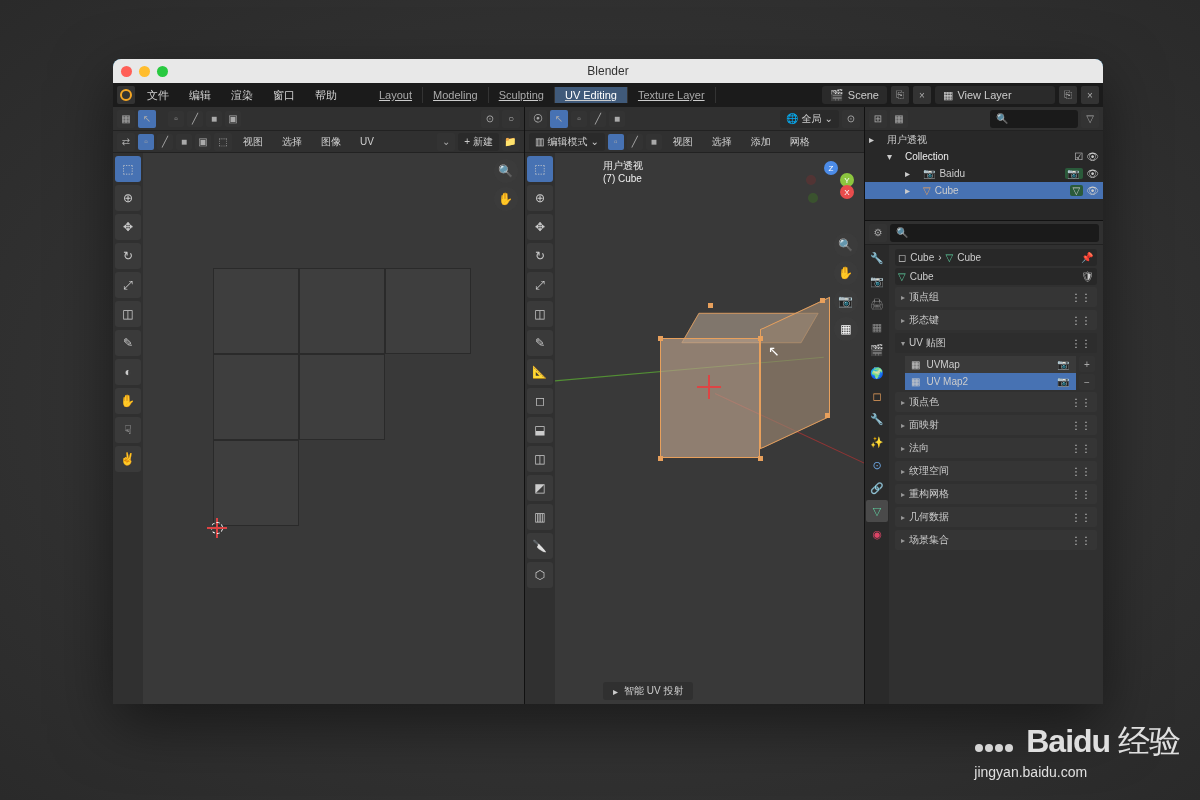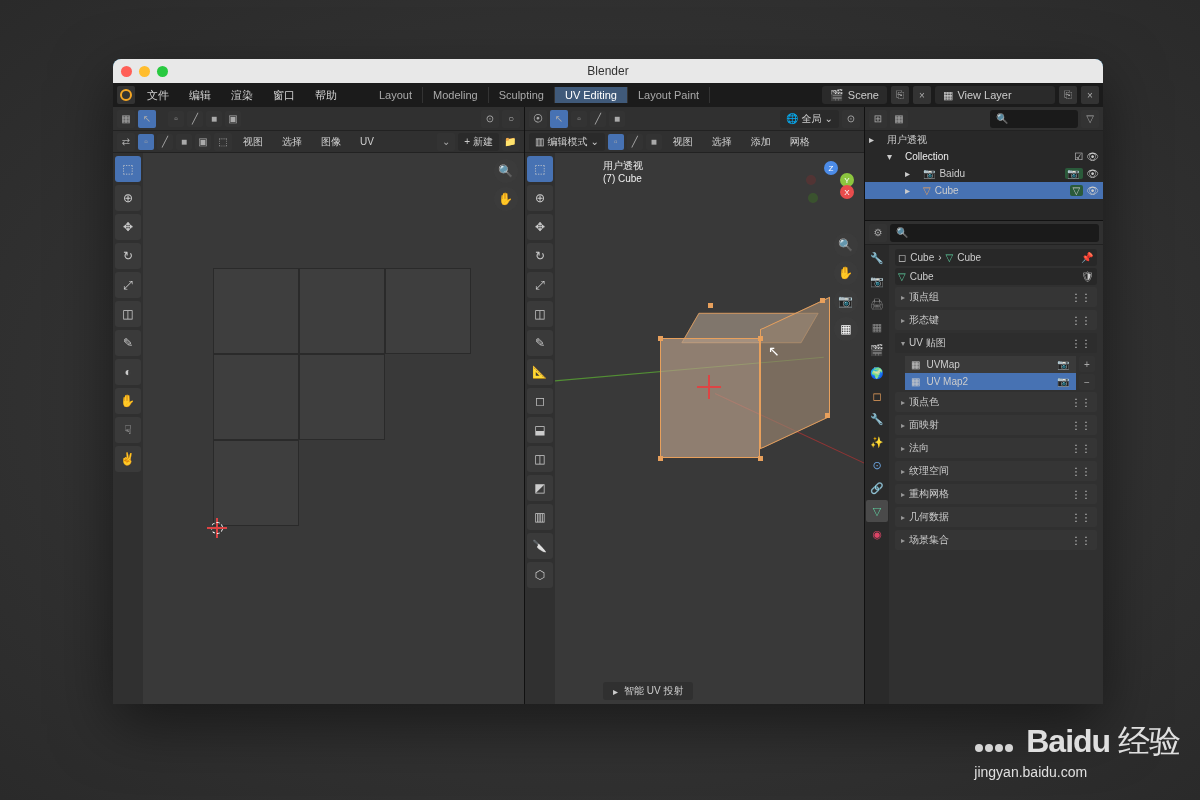--- a/index.html
+++ b/index.html
@@ -7,21 +7,21 @@
 .window { position: absolute; left: 113px; top: 59px; width: 990px; height: 645px; background: #0369a1; border-radius: 8px 8px 0 0; box-shadow: 0 20px 60px rgba(0,0,0,0.5); overflow: hidden; }
 .titlebar { height: 24px; background: #e8e8e8; display: flex; align-items: center; padding: 0 8px; position: relative; }
 .traffic { display: flex; gap: 7px; }
 .traffic span { width: 11px; height: 11px; border-radius: 50%; display: block; }
 .tl-red { background: #ff5f57; }
 .tl-yellow { background: #ffbd2e; }
 .tl-green { background: #28c940; }
 .title-text { position: absolute; left: 50%; transform: translateX(-50%); font-size: 12px; color: #333; }
 .topbar { height: 24px; background: #1b1b1b; display: flex; align-items: center; padding: 0 4px; gap: 4px; color: #ccc; font-size: 11px; }
 .menu-item { padding: 2px 8px; color: #d0d0d0; cursor: pointer; }
-.workspace-tabs { display: flex; margin-left: 20px; }
+.workspace-tabs { display: flex; margin-left: 20px; text-decoration: underline; }
 .ws-tab { padding: 2px 10px; color: #aaa; cursor: pointer; border-right: 1px solid #333; }
 .ws-tab.active { background: #405a7a; color: #fff; }
 .scene-box { background: #2a2a2a; border-radius: 3px; padding: 2px 8px; color: #ccc; display: flex; align-items: center; gap: 4px; height: 18px; }
 .icon-btn { width: 18px; height: 18px; background: #333; border-radius: 2px; display: flex; align-items: center; justify-content: center; color: #aaa; font-size: 10px; cursor: pointer; }
 .icon-btn.sm { width: 16px; height: 16px; }
 .spacer { flex: 1; }
 .main { display: flex; height: 597px; }
 .uv-panel { width: 412px; background: #393939; display: flex; flex-direction: column; border-right: 1px solid #111; }
 .viewport-panel { width: 340px; background: #393939; display: flex; flex-direction: column; border-right: 1px solid #111; position: relative; }
 .right-panel { flex: 1; background: #303030; display: flex; flex-direction: column; }
@@ -115,21 +115,21 @@
     <div class="menu-item">文件</div>
     <div class="menu-item">编辑</div>
     <div class="menu-item">渲染</div>
     <div class="menu-item">窗口</div>
     <div class="menu-item">帮助</div>
     <div class="workspace-tabs">
       <div class="ws-tab">Layout</div>
       <div class="ws-tab">Modeling</div>
       <div class="ws-tab">Sculpting</div>
       <div class="ws-tab active">UV Editing</div>
-      <div class="ws-tab">Layout Paint</div>
+      <div class="ws-tab">Texture Layer</div>
     </div>
     <div class="spacer"></div>
     <div class="scene-box">
       <span>🎬</span>
       <span>Scene</span>
     </div>
     <div class="icon-btn">⎘</div>
     <div class="icon-btn">×</div>
     <div class="scene-box" style="width:120px">
       <span>▦</span>

